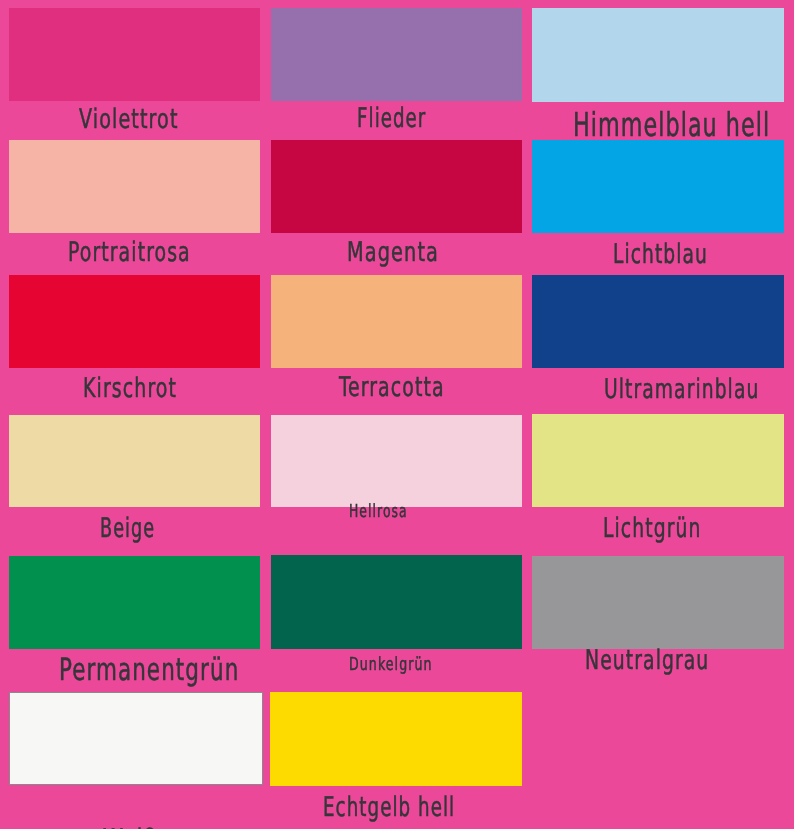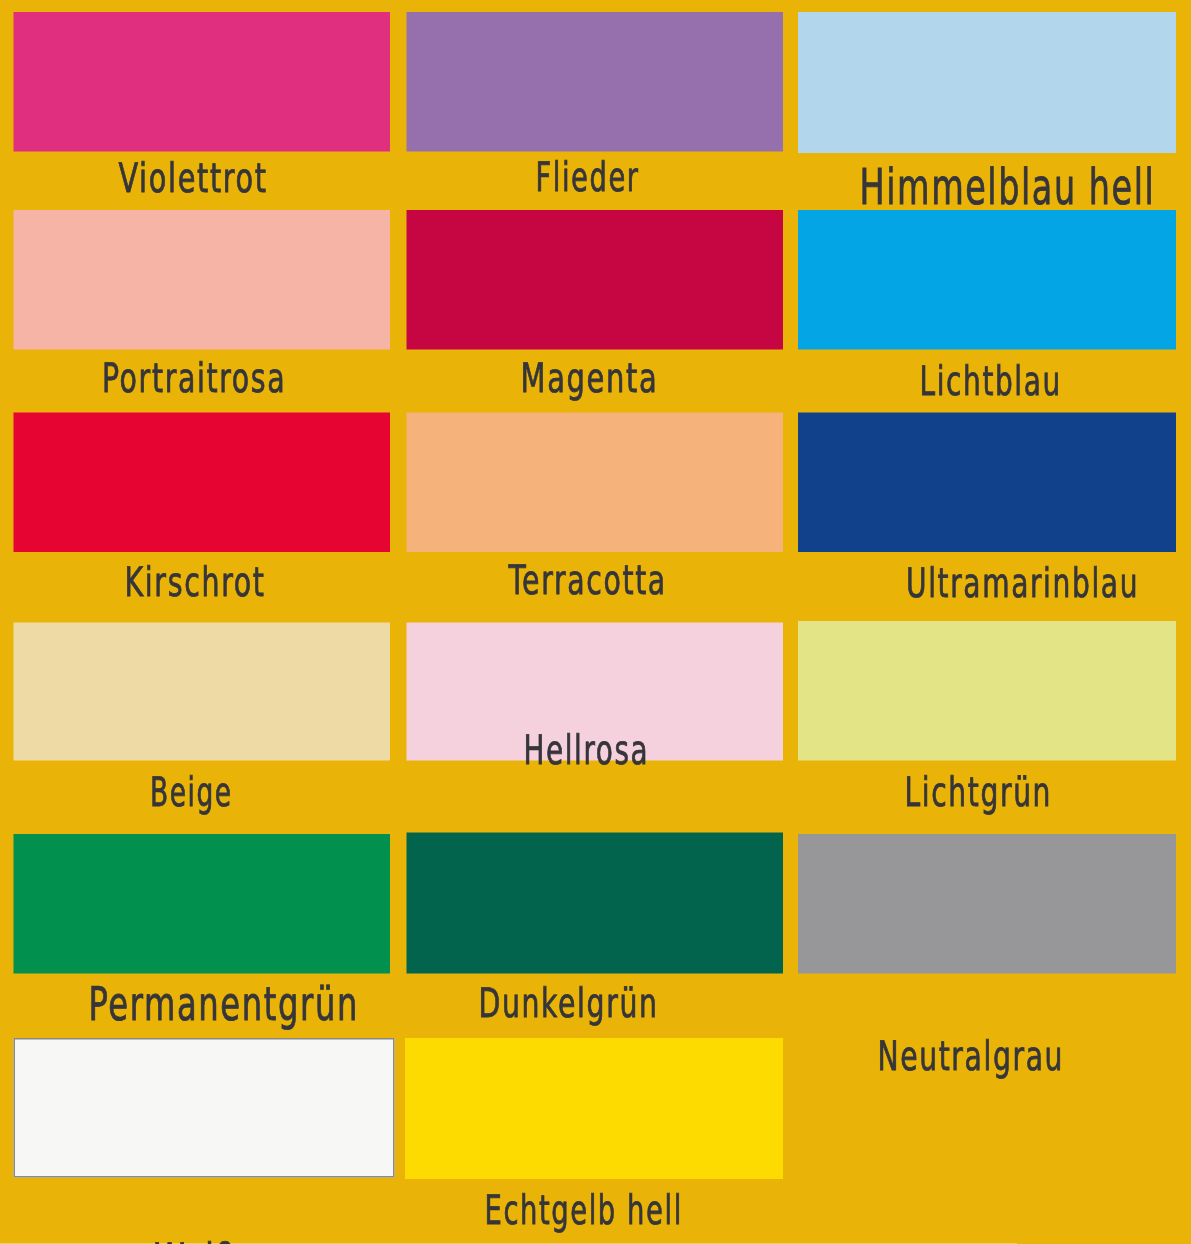--- a/index.html
+++ b/index.html
@@ -1,19 +1,19 @@
 <!DOCTYPE html>
 <html><head>
 <meta charset="utf-8">
 <style>
   html,body{margin:0;padding:0;}
   body{width:794px;height:829px;background:#ffffff;overflow:hidden;
        font-family:"DejaVu Sans",sans-serif;font-stretch:condensed;
        -webkit-font-smoothing:antialiased;text-rendering:geometricPrecision;}
-  #sheet{position:relative;width:794px;height:829px;background:#eab308;}
+  #sheet{position:relative;width:794px;height:829px;background:#ec4899;}
   .cell{position:static;}
   .swatch{position:absolute;}
   .label{position:absolute;white-space:nowrap;color:#35353a;line-height:normal;
          -webkit-text-stroke:0.5px #35353a;}
   .label i{font-style:normal;display:inline-block;transform-origin:0 0;letter-spacing:1.4px;}
 </style>
 </head>
 <body style="background: rgb(255, 255, 255);">
 
 <div id="sheet">
@@ -52,37 +52,37 @@
   <div class="cell">
     <div class="swatch" style="left: 532.3px; top: 275.3px; width: 251.8px; height: 92.9px; background: rgb(17, 65, 139);"></div>
     <div class="label" style="left: 581.25px; top: 373.738px; font-size: 27px; color: rgb(53, 53, 58); margin-left: 23px; -webkit-text-stroke: 0.5px rgb(53, 53, 58);"><i style="letter-spacing: 1.4px; transform: translateZ(0px) scaleX(0.77047);">Ultramarinblau</i></div>
   </div>
   <div class="cell">
     <div class="swatch" style="left: 8.7px; top: 414.6px; width: 251.6px; height: 92.7px; background: rgb(238, 218, 165);"></div>
     <div class="label" style="left: 99.65px; top: 512.538px; font-size: 27px; color: rgb(53, 53, 58); -webkit-text-stroke: 0.5px rgb(53, 53, 58);"><i style="letter-spacing: 1.4px; transform: translateZ(0px) scaleX(0.726865);">Beige</i></div>
   </div>
   <div class="cell">
     <div class="swatch" style="left: 270.7px; top: 414.7px; width: 251.3px; height: 92.6px; background: rgb(245, 209, 222);"></div>
-    <div class="label" style="left: 348.8px; top: 485px; font-size: 27px; color: rgb(53, 53, 58); -webkit-text-stroke: 0.5px rgb(53, 53, 58);"><i style="letter-spacing: 1.4px; transform: translateZ(0px) scaleX(0.763771);">Hellrosa</i></div>
+    <div class="label" style="left: 348.8px; top: 501px; font-size: 18px; color: rgb(53, 53, 58); -webkit-text-stroke: 0.5px rgb(53, 53, 58);"><i style="letter-spacing: 1.4px; transform: translateZ(0px) scaleX(0.763771);">Hellrosa</i></div>
   </div>
   <div class="cell">
     <div class="swatch" style="left: 532.3px; top: 414.4px; width: 251.8px; height: 92.7px; background: rgb(226, 228, 133);"></div>
     <div class="label" style="left: 603px; top: 512.538px; font-size: 27px; color: rgb(53, 53, 58); -webkit-text-stroke: 0.5px rgb(53, 53, 58);"><i style="letter-spacing: 1.4px; transform: translateZ(0px) scaleX(0.77246);">Lichtgrün</i></div>
   </div>
   <div class="cell">
     <div class="swatch" style="left: 8.7px; top: 555.5px; width: 251.6px; height: 93.2px; background: rgb(1, 144, 78);"></div>
     <div class="label" style="left: 59px; top: 651.538px; font-size: 31px; color: rgb(53, 53, 58); -webkit-text-stroke: 0.5px rgb(53, 53, 58);"><i style="letter-spacing: 1.4px; transform: translateZ(0px) scaleX(0.769871);">Permanentgrün</i></div>
   </div>
   <div class="cell">
     <div class="swatch" style="left: 270.7px; top: 555.3px; width: 251.3px; height: 93.5px; background: rgb(2, 100, 77);"></div>
-    <div class="label" style="left: 319px; top: 653.638px; font-size: 27px; color: rgb(53, 53, 58); text-align: right; -webkit-text-stroke: 0.5px rgb(53, 53, 58);"><i style="letter-spacing: 1.4px; transform: translateZ(0px) scaleX(0.777009);">Dunkelgrün</i></div>
+    <div class="label" style="left: 349px; top: 653.638px; font-size: 18px; color: rgb(53, 53, 58); text-align: right; -webkit-text-stroke: 0.5px rgb(53, 53, 58);"><i style="letter-spacing: 1.4px; transform: translateZ(0px) scaleX(0.777009);">Dunkelgrün</i></div>
   </div>
   <div class="cell">
     <div class="swatch" style="left: 532.3px; top: 555.8px; width: 251.8px; height: 93px; background: rgb(151, 151, 153);"></div>
-    <div class="label" style="left: 585.35px; top: 689px; font-size: 27px; color: rgb(53, 53, 58); -webkit-text-stroke: 0.5px rgb(53, 53, 58);"><i style="letter-spacing: 1.4px; transform: translateZ(0px) scaleX(0.773748);">Neutralgrau</i></div>
+    <div class="label" style="left: 585.35px; top: 645px; font-size: 27px; color: rgb(53, 53, 58); -webkit-text-stroke: 0.5px rgb(53, 53, 58);"><i style="letter-spacing: 1.4px; transform: translateZ(0px) scaleX(0.773748);">Neutralgrau</i></div>
   </div>
   <div class="cell">
     <div class="swatch" style="left: 8.6px; top: 692.3px; width: 254.3px; height: 92.4px; background: rgb(247, 247, 245); border: 1px solid rgb(138, 138, 140); box-sizing: border-box;"></div>
     <div class="label" style="left: 102.6px; top: 824px; font-size: 27px; color: rgb(53, 53, 58); -webkit-text-stroke: 0.5px rgb(53, 53, 58);"><i style="letter-spacing: 1.4px; transform: translateZ(0px) scaleX(0.84001);">Weiß</i></div>
   </div>
   <div class="cell">
     <div class="swatch" style="left: 270.3px; top: 692.1px; width: 251.7px; height: 93.5px; background: rgb(253, 219, 0);"></div>
     <div class="label" style="left: 323.35px; top: 792.038px; font-size: 27px; color: rgb(53, 53, 58); -webkit-text-stroke: 0.5px rgb(53, 53, 58);"><i style="letter-spacing: 1.4px; transform: translateZ(0px) scaleX(0.751687);">Echtgelb hell</i></div>
   </div>
 </div>

